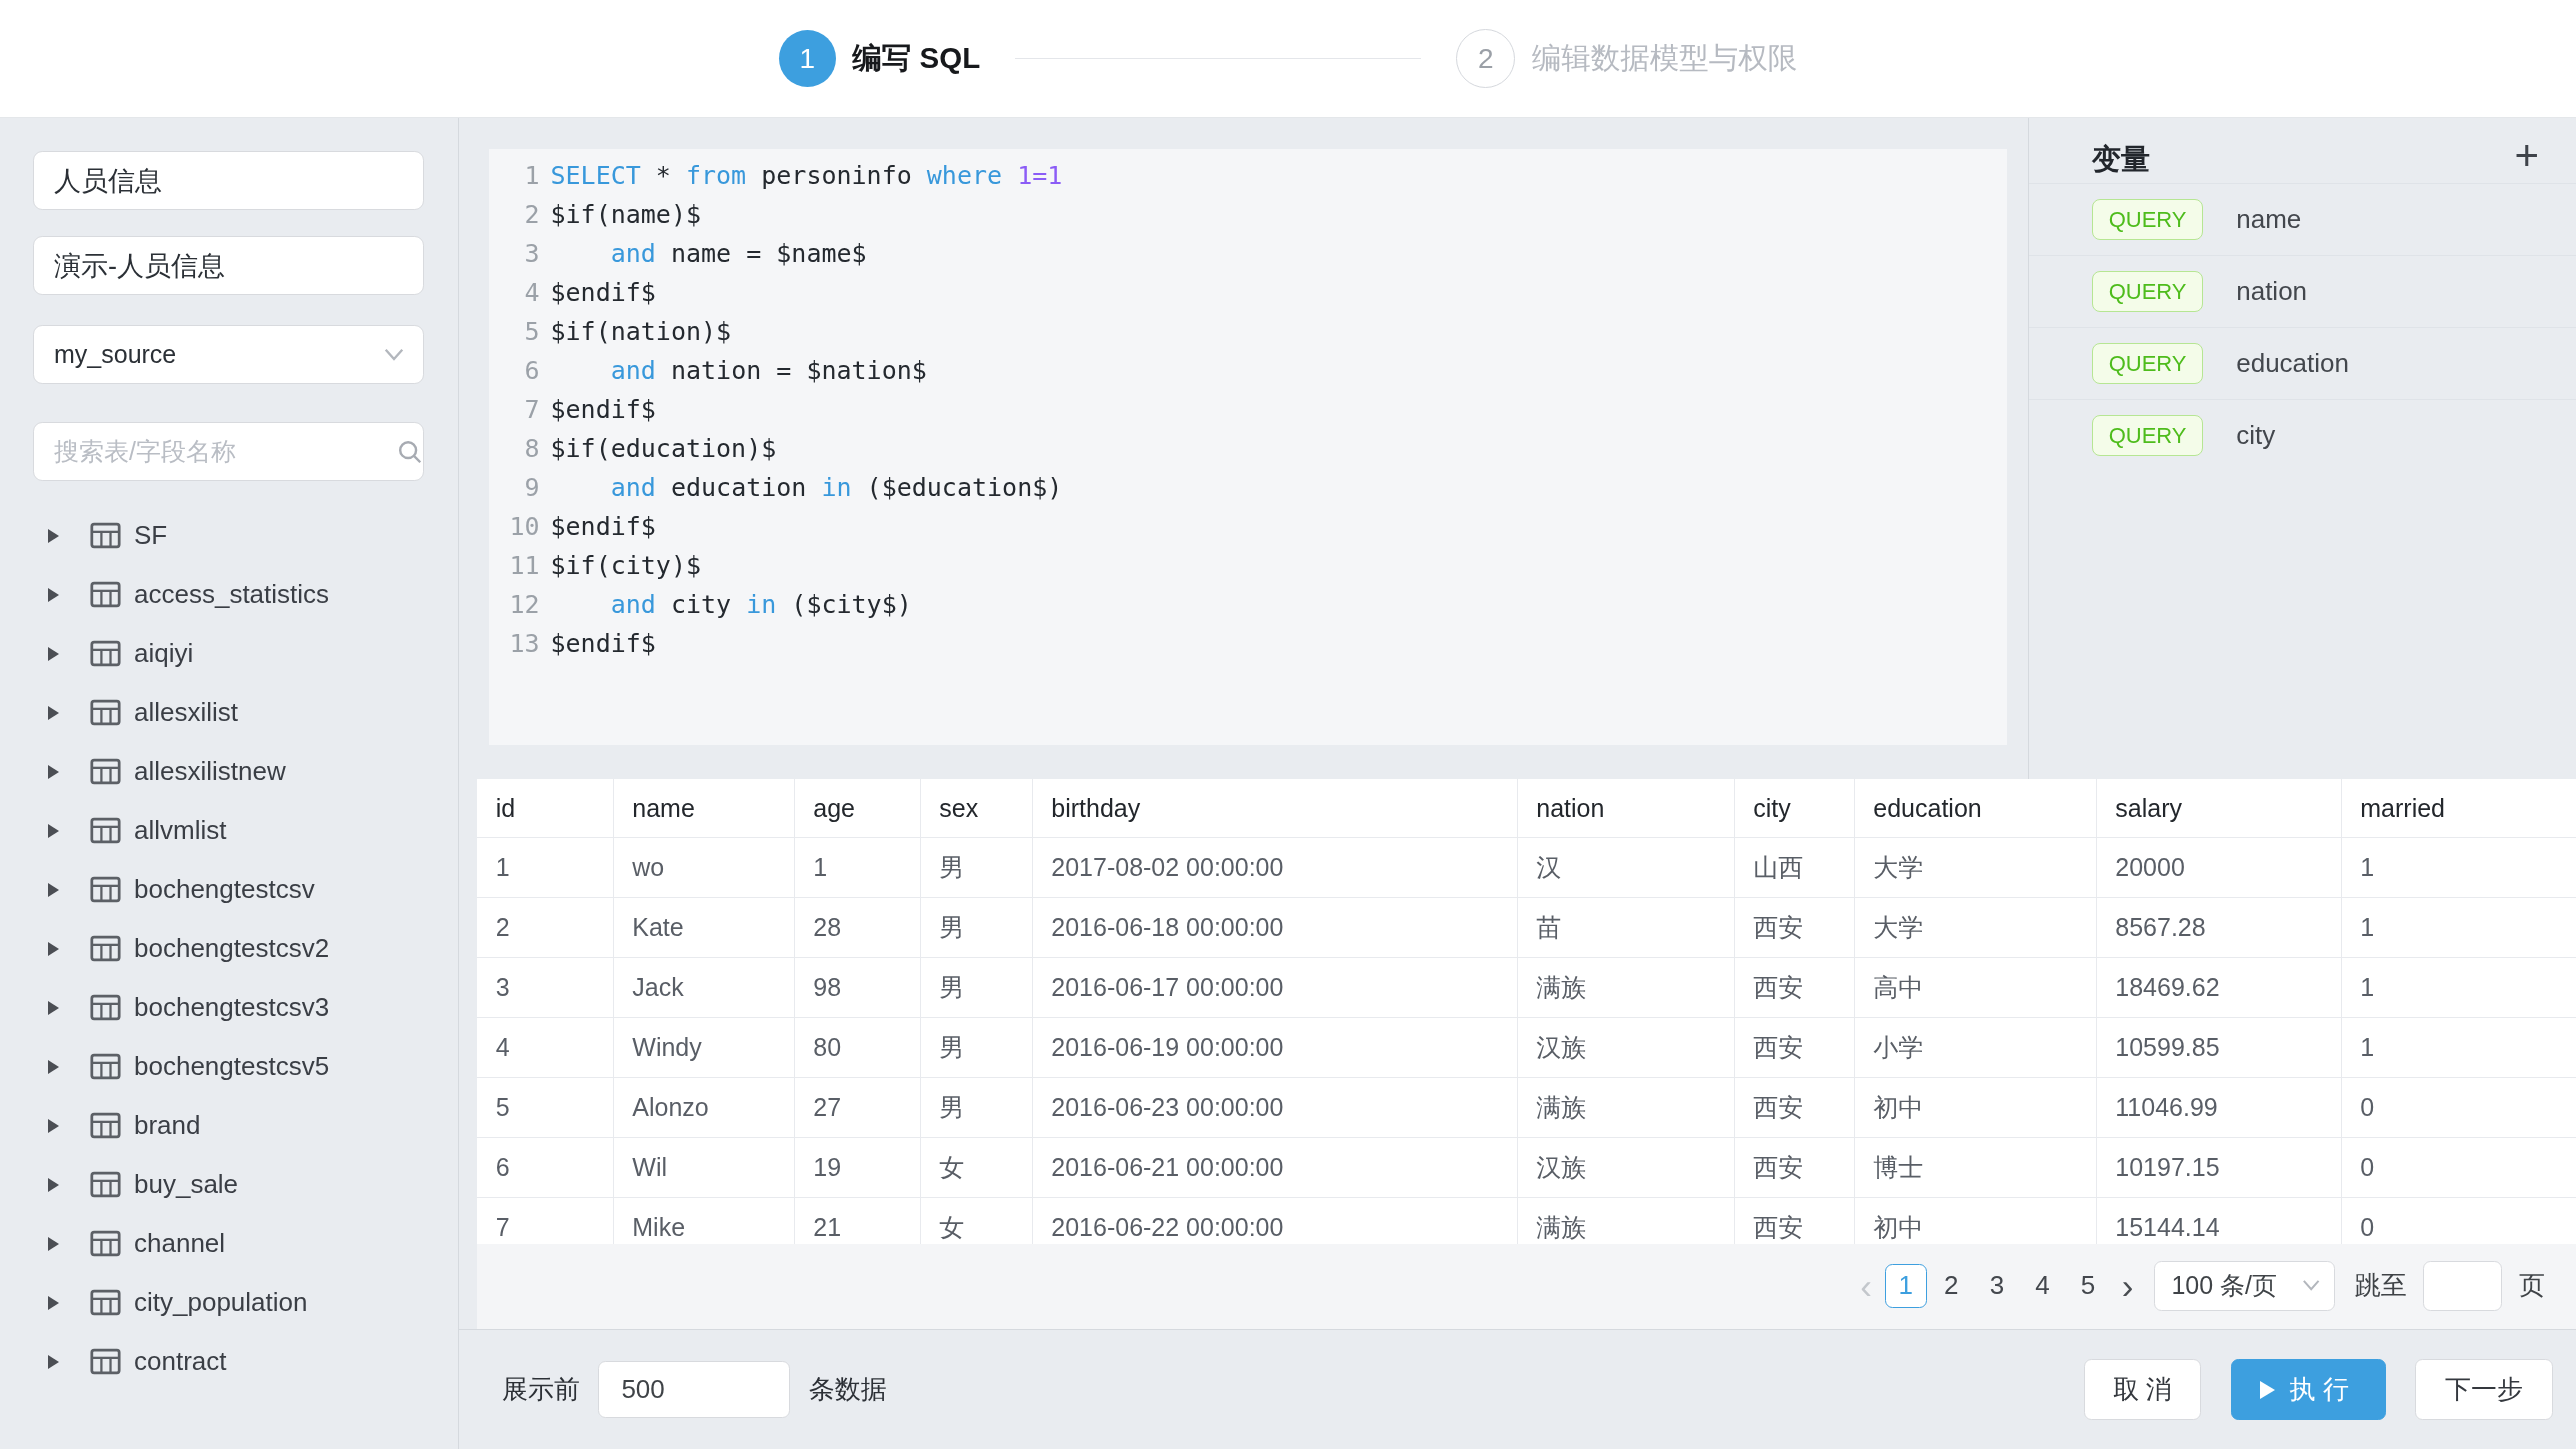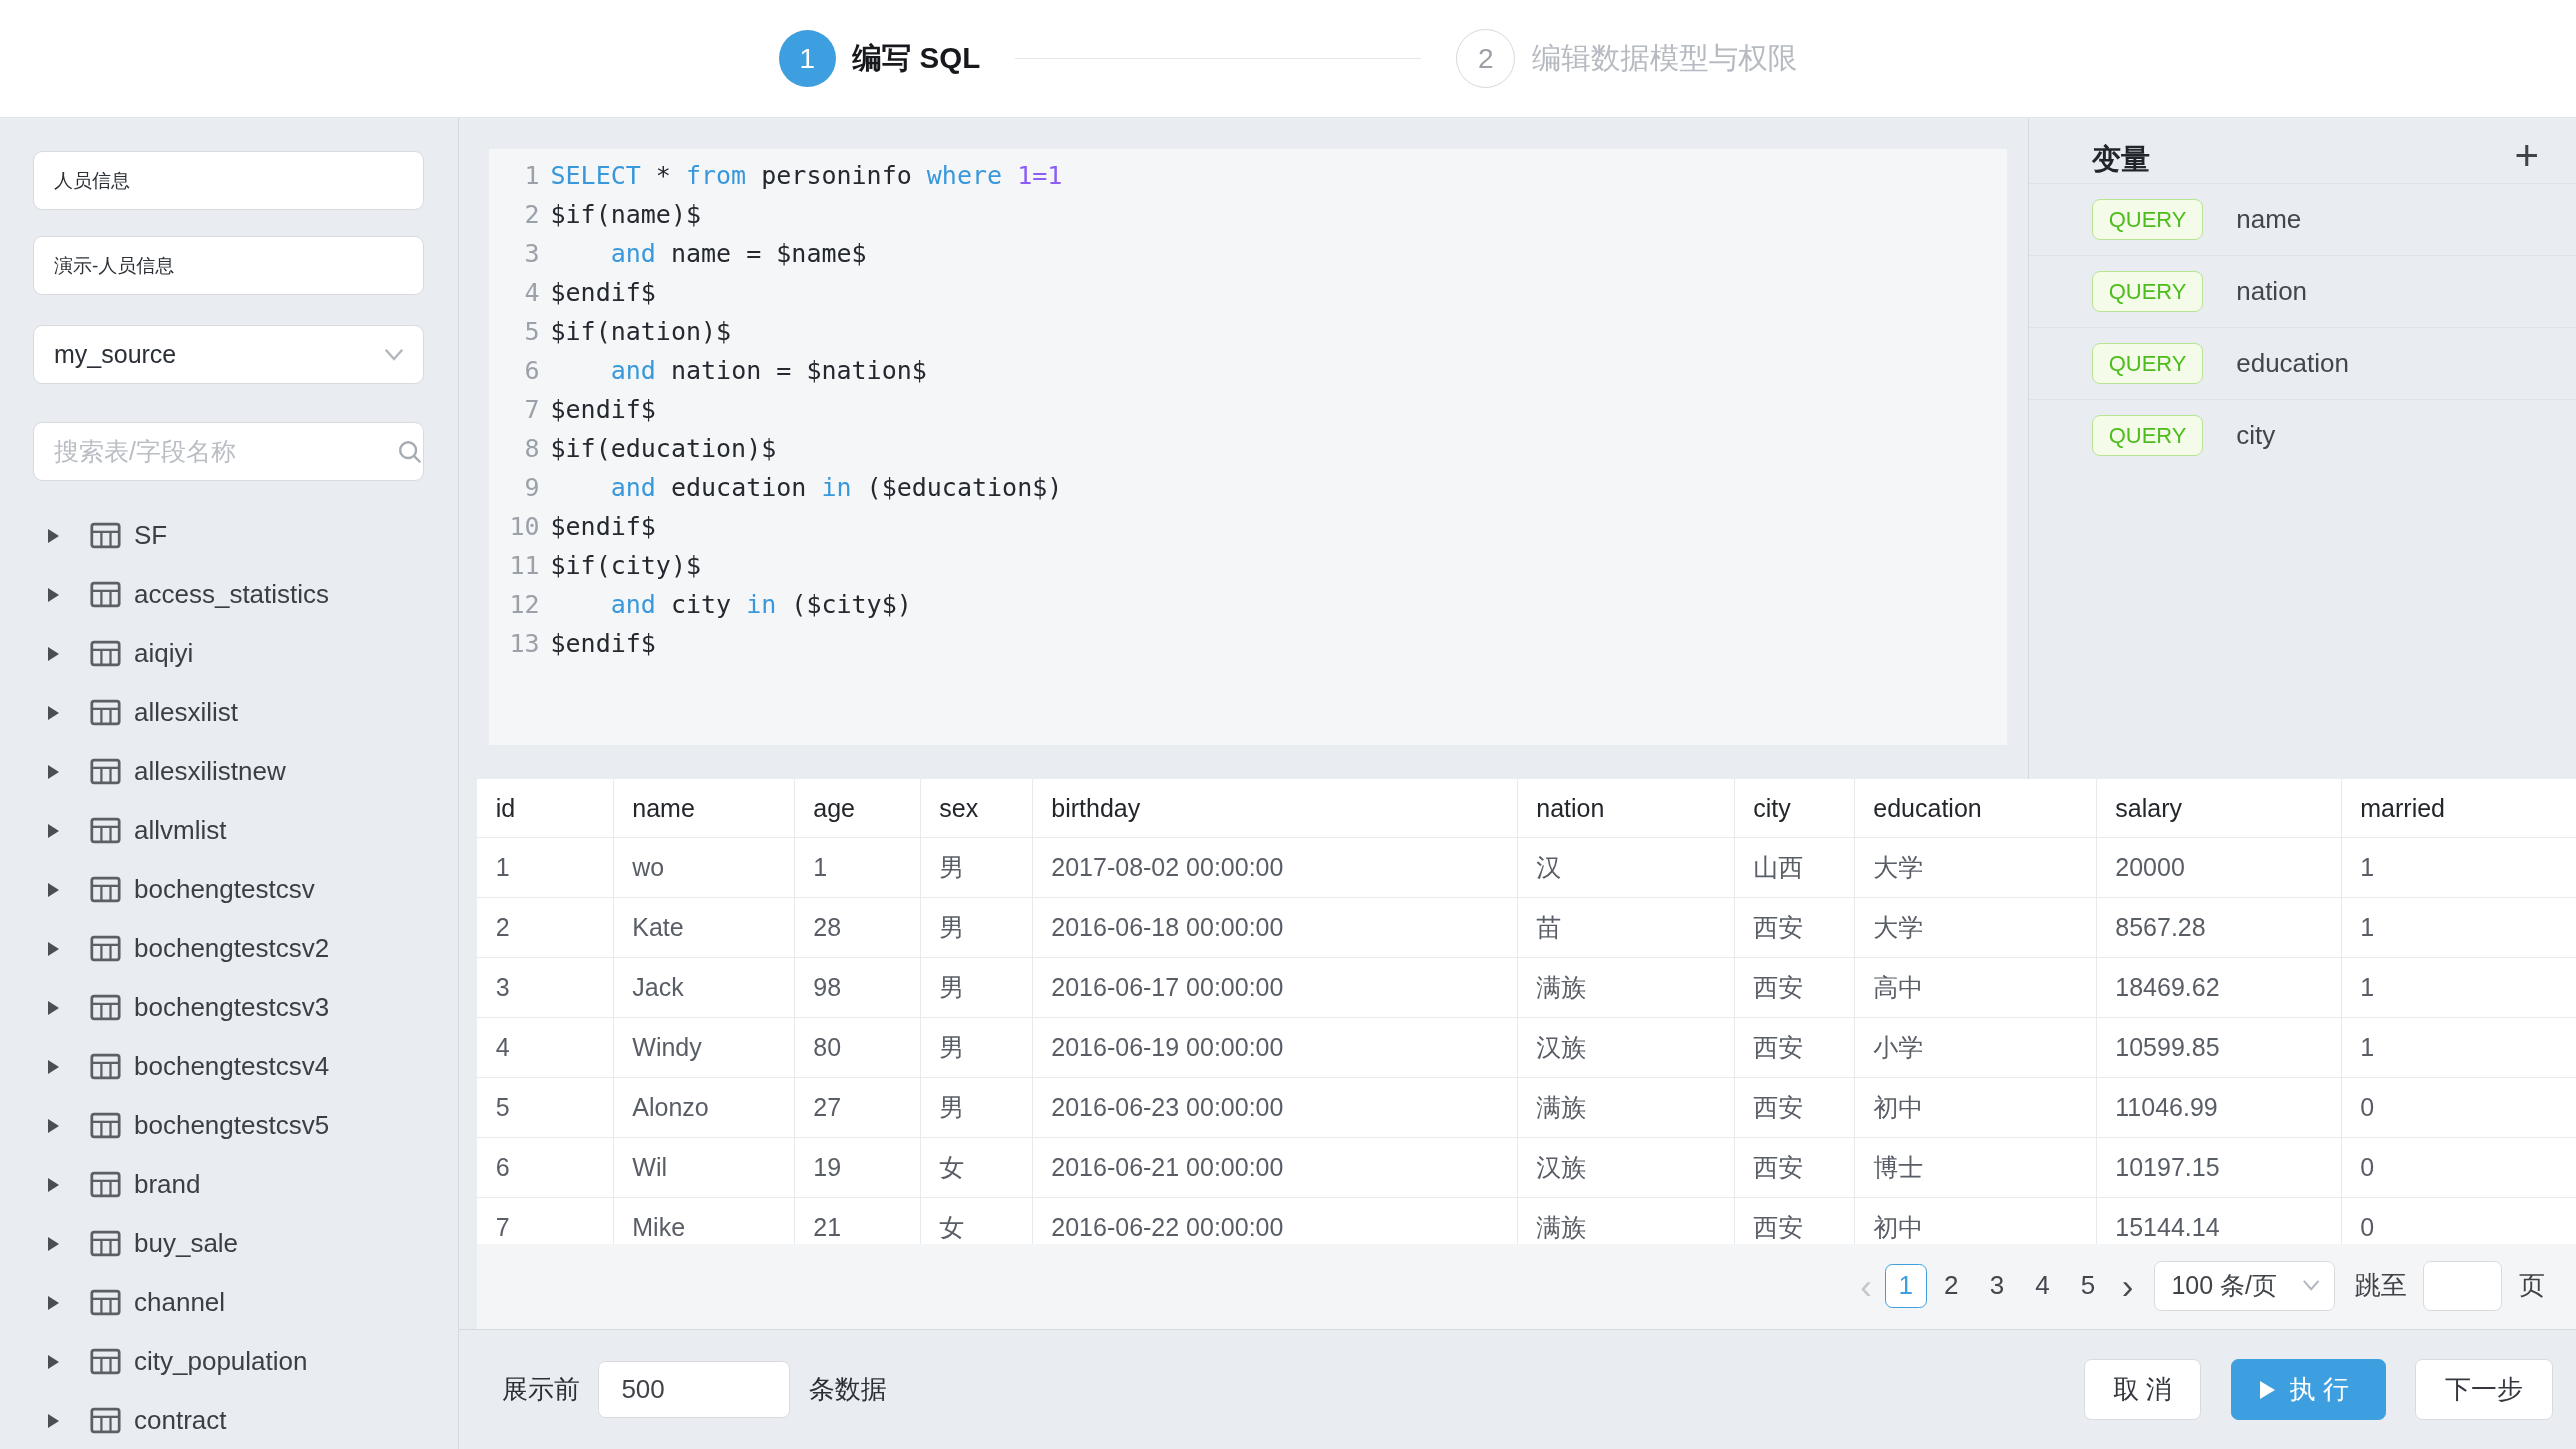--- a/index.html
+++ b/index.html
@@ -18,21 +18,21 @@
   .step-label{margin-left:16.6px;font-size:29.5px;}
   .step.active .step-label{color:#17191c;font-weight:bold;}
   .step.inactive .step-label{color:#b6bac1;}
   .step-line{width:406px;height:1.8px;background:#e4e6ea;margin:0 35px;}
 
   
   .sidebar{position:absolute;left:0;top:118px;width:458px;height:1331px;background:#e9ecf0;
            border-right:0.9px solid #d5d9de;}
   .sb-input,.sb-select,.sb-search{position:absolute;left:33px;width:391px;height:59px;background:#fff;
            border:1.8px solid #d8dade;border-radius:9.2px;box-sizing:border-box;}
-  .sb-input{padding:0 20px;font-size:19px;color:#2b3036;font-family:inherit;outline:none;}
+  .sb-input{padding:0 20px;font-size:27px;color:#2b3036;font-family:inherit;outline:none;}
   .sb-select{display:flex;align-items:center;justify-content:space-between;padding:0 18.4px 0 20px;
              font-size:25px;color:#2b3036;cursor:pointer;}
   .sb-search{display:flex;align-items:center;justify-content:space-between;padding:0 16.6px 0 0;}
   .sb-search input{flex:1;height:53px;border:none;outline:none;background:transparent;
                    padding:0 20px;font-size:25px;color:#2b3036;font-family:inherit;}
   .sb-search input::placeholder,.sb-input::placeholder{color:#b9bdc4;}
   .tree{position:absolute;left:0;right:0.9px;top:388px;bottom:0;overflow:hidden;}
   .tree-item{height:59px;display:flex;align-items:center;cursor:pointer;}
   .caret{width:0;height:0;border-left:11px solid #4b4e54;border-top:7.4px solid transparent;
          border-bottom:7.4px solid transparent;margin-left:48px;}
@@ -264,32 +264,20 @@
         <div class="tree-item">
           <span class="caret"></span>
           <span class="ticon">
             <svg width="31" height="27" viewBox="0 0 34 29" fill="none">
               <rect x="2" y="2" width="30" height="25" rx="2.5" stroke="#5c6066" stroke-width="3" fill="none"></rect>
               <path d="M2 10.5 H32" stroke="#5c6066" stroke-width="2.5"></path>
               <path d="M12.5 10.5 V26.5" stroke="#5c6066" stroke-width="2.5"></path>
               <path d="M22.5 10.5 V26.5" stroke="#5c6066" stroke-width="2.5"></path>
             </svg>
           </span>
-          <span class="tlabel">bochengtestcsv4</span>
-        </div>
-        <div class="tree-item">
-          <span class="caret"></span>
-          <span class="ticon">
-            <svg width="31" height="27" viewBox="0 0 34 29" fill="none">
-              <rect x="2" y="2" width="30" height="25" rx="2.5" stroke="#5c6066" stroke-width="3" fill="none"></rect>
-              <path d="M2 10.5 H32" stroke="#5c6066" stroke-width="2.5"></path>
-              <path d="M12.5 10.5 V26.5" stroke="#5c6066" stroke-width="2.5"></path>
-              <path d="M22.5 10.5 V26.5" stroke="#5c6066" stroke-width="2.5"></path>
-            </svg>
-          </span>
           <span class="tlabel">bochengtestcsv5</span>
         </div>
         <div class="tree-item">
           <span class="caret"></span>
           <span class="ticon">
             <svg width="31" height="27" viewBox="0 0 34 29" fill="none">
               <rect x="2" y="2" width="30" height="25" rx="2.5" stroke="#5c6066" stroke-width="3" fill="none"></rect>
               <path d="M2 10.5 H32" stroke="#5c6066" stroke-width="2.5"></path>
               <path d="M12.5 10.5 V26.5" stroke="#5c6066" stroke-width="2.5"></path>
               <path d="M22.5 10.5 V26.5" stroke="#5c6066" stroke-width="2.5"></path>

